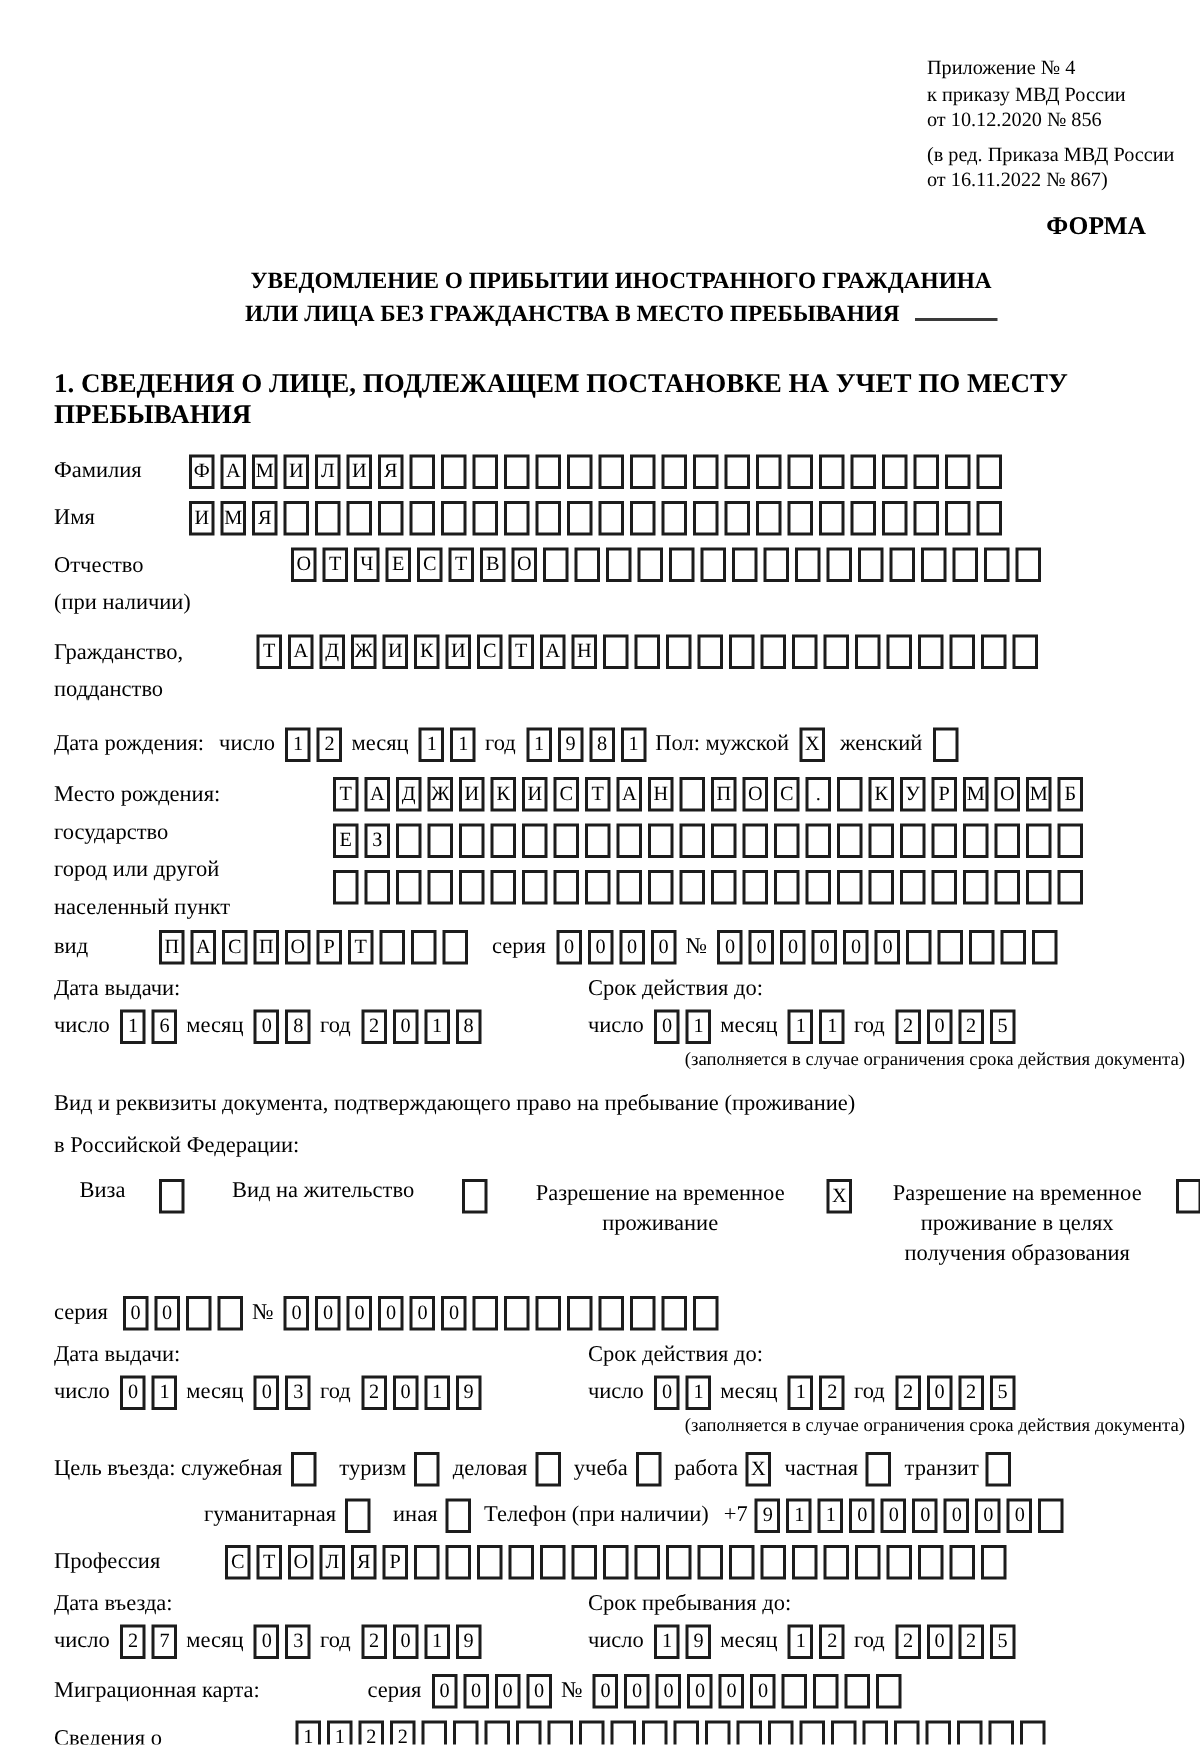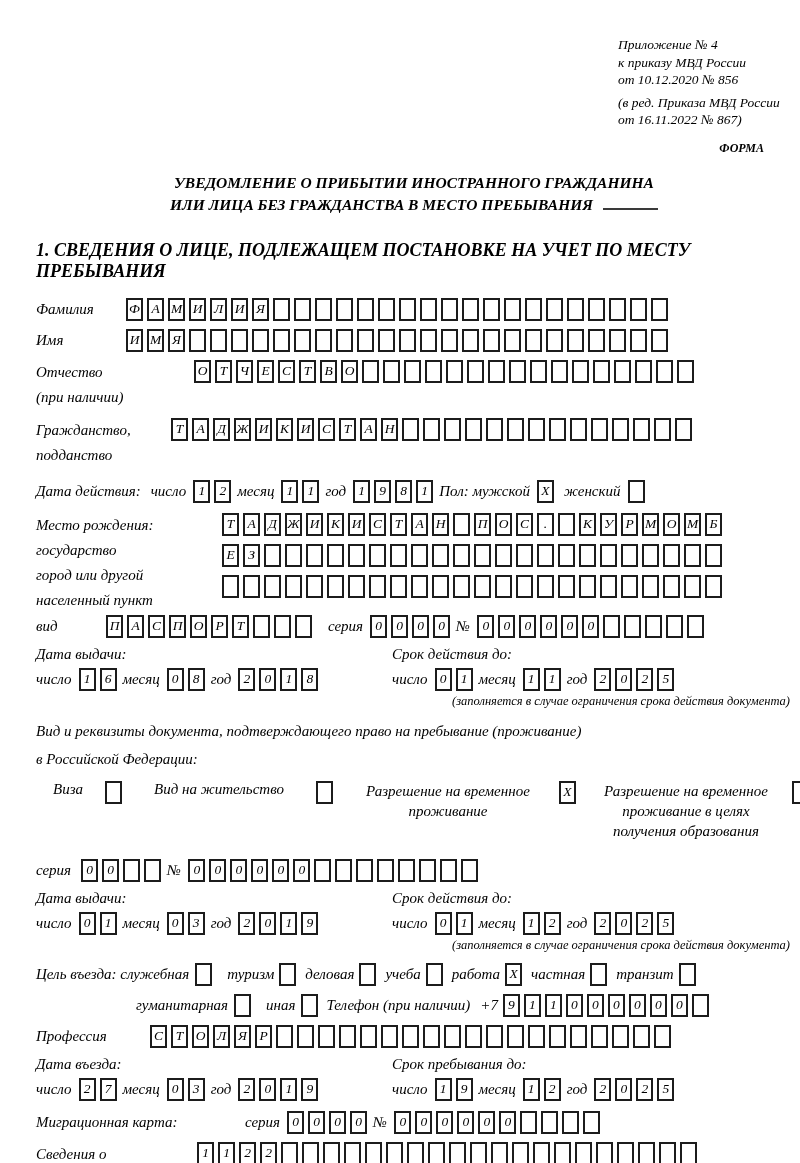--- a/index.html
+++ b/index.html
@@ -2,26 +2,26 @@
 <html><head>
 <meta charset="utf-8">
 <style>
   * { box-sizing: border-box; }
   html, body { margin: 0; padding: 0; background: #fff; }
   body {
     width: 800px; height: 1163px;
     font-family: "Liberation Serif", "DejaVu Serif", serif;
     color: #000; overflow: hidden;
   }
-  .page { width: 800px; height: 838px; padding: 36px 8px 0 36px; position: relative; font-style: italic; }
+  .page { width: 800px; height: 838px; padding: 36px 8px 0 36px; position: relative; }
 
   
   .annex { margin-left: 582px; width: 185px; font-size: 13.5px; line-height: 17.5px; }
   .annex .grp2 { margin-top: 5px; }
-  .forma { text-align: right; padding-right: 28px; font-weight: bold; font-size: 12px; margin-top: 12px; }
+  .forma { text-align: right; padding-right: 28px; font-weight: bold; font-size: 17px; margin-top: 12px; }
 
   .title { text-align: center; font-weight: bold; font-size: 15.5px; line-height: 22px; margin-top: 16px; }
   .blank-line { display: inline-block; width: 55px; border-bottom: 2px solid #3a3a3a; margin-left: 10px; height: 14px; }
 
   .sec-head { font-weight: bold; font-size: 18px; margin-top: 24px; margin-bottom: 16px; }
 
   
   .row { display: flex; align-items: center; margin-bottom: 8px; font-size: 15px; }
   .row.top { align-items: flex-start; gap: 16px; }
   .label { flex: none; }
@@ -215,21 +215,21 @@
         <span class="cell"></span>
         <span class="cell"></span>
         <span class="cell"></span>
         <span class="cell"></span>
         <span class="cell"></span>
         <span class="cell"></span>
       </span>
   </div>
 
   <div class="row" style="margin-top:12px;">
-    <span class="label" style="margin-right:10px;">Дата действия:</span>
+    <span class="label" style="margin-right:10px;">Дата рождения:</span>
     <span class="sub first">число</span>
     <span class="cells">
         <span class="cell">1</span>
         <span class="cell">2</span>
       </span>
     <span class="sub">месяц</span>
     <span class="cells">
         <span class="cell">1</span>
         <span class="cell">1</span>
       </span>

